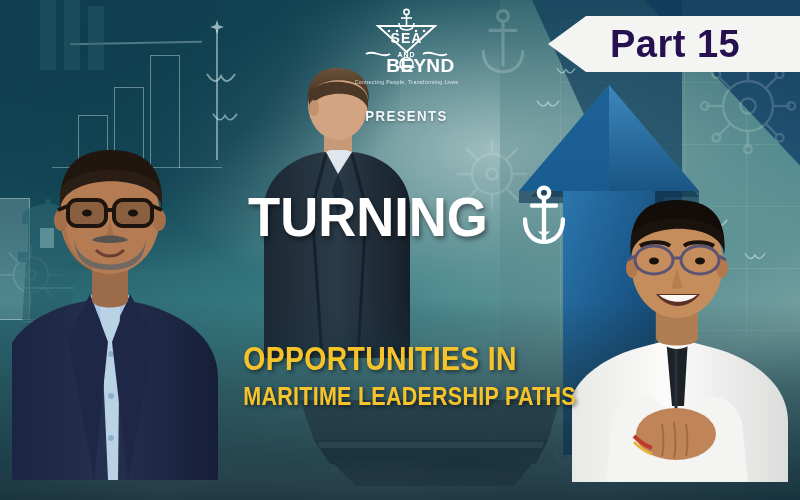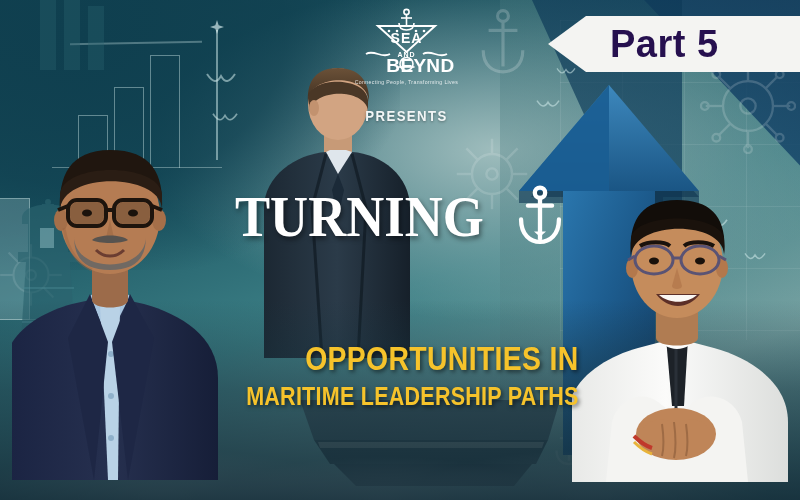--- a/index.html
+++ b/index.html
@@ -241,24 +241,23 @@
   }
   .photo-right {
     position: absolute;
     right: 8px; top: 186px;
     width: 220px; height: 296px;
   }
 
   
   .title-block {
     position: absolute;
-    left: 235px; top: 186px;
+    left: 248px; top: 186px;
     width: 360px;
     color: #fff;
-    font-family: Liberation Serif, serif;
   }
   .title-row {
     display: flex;
     align-items: center;
     height: 62px;
   }
   .title-row .tword {
     font-size: 56px;
     font-weight: bold;
     letter-spacing: 0px;
@@ -266,21 +265,21 @@
     transform-origin: left center;
     text-shadow: 2px 3px 6px rgba(0,0,0,0.45);
     line-height: 1;
   }
   .title-row.r2 { padding-left: 28px; margin-top: 2px; }
 
   .sub-block {
     position: absolute;
     left: 216px; top: 342px;
     width: 390px;
-    text-align: right;
+    text-align: left;
     color: #f6c32b;
   }
   .sub1 {
     font-size: 33px;
     font-weight: bold;
     letter-spacing: 0.4px;
     transform: scaleX(0.86);
     text-shadow: 2px 2px 5px rgba(0,0,0,0.55);
     line-height: 1.05;
   }
@@ -586,21 +585,21 @@
           <path d="M-8 1 L8 1" stroke="#fff" stroke-width="1.6"></path>
         </g>
       </svg>
     </div>
     <div class="logo-tagline">Connecting People, Transforming Lives</div>
   </div>
 
   <div class="presents">PRESENTS</div>
 
   <div class="part-badge">
-    <span>Part 5</span>
+    <span>Part 15</span>
   </div>
 
   <div class="photo-left">
     <svg width="216" height="352" viewBox="0 0 216 352">
       <defs>
         <linearGradient id="jack" x1="0" y1="0" x2="1" y2="0">
           <stop offset="0%" stop-color="#1a2342"></stop>
           <stop offset="50%" stop-color="#26304f"></stop>
           <stop offset="100%" stop-color="#161e38"></stop>
         </linearGradient>

